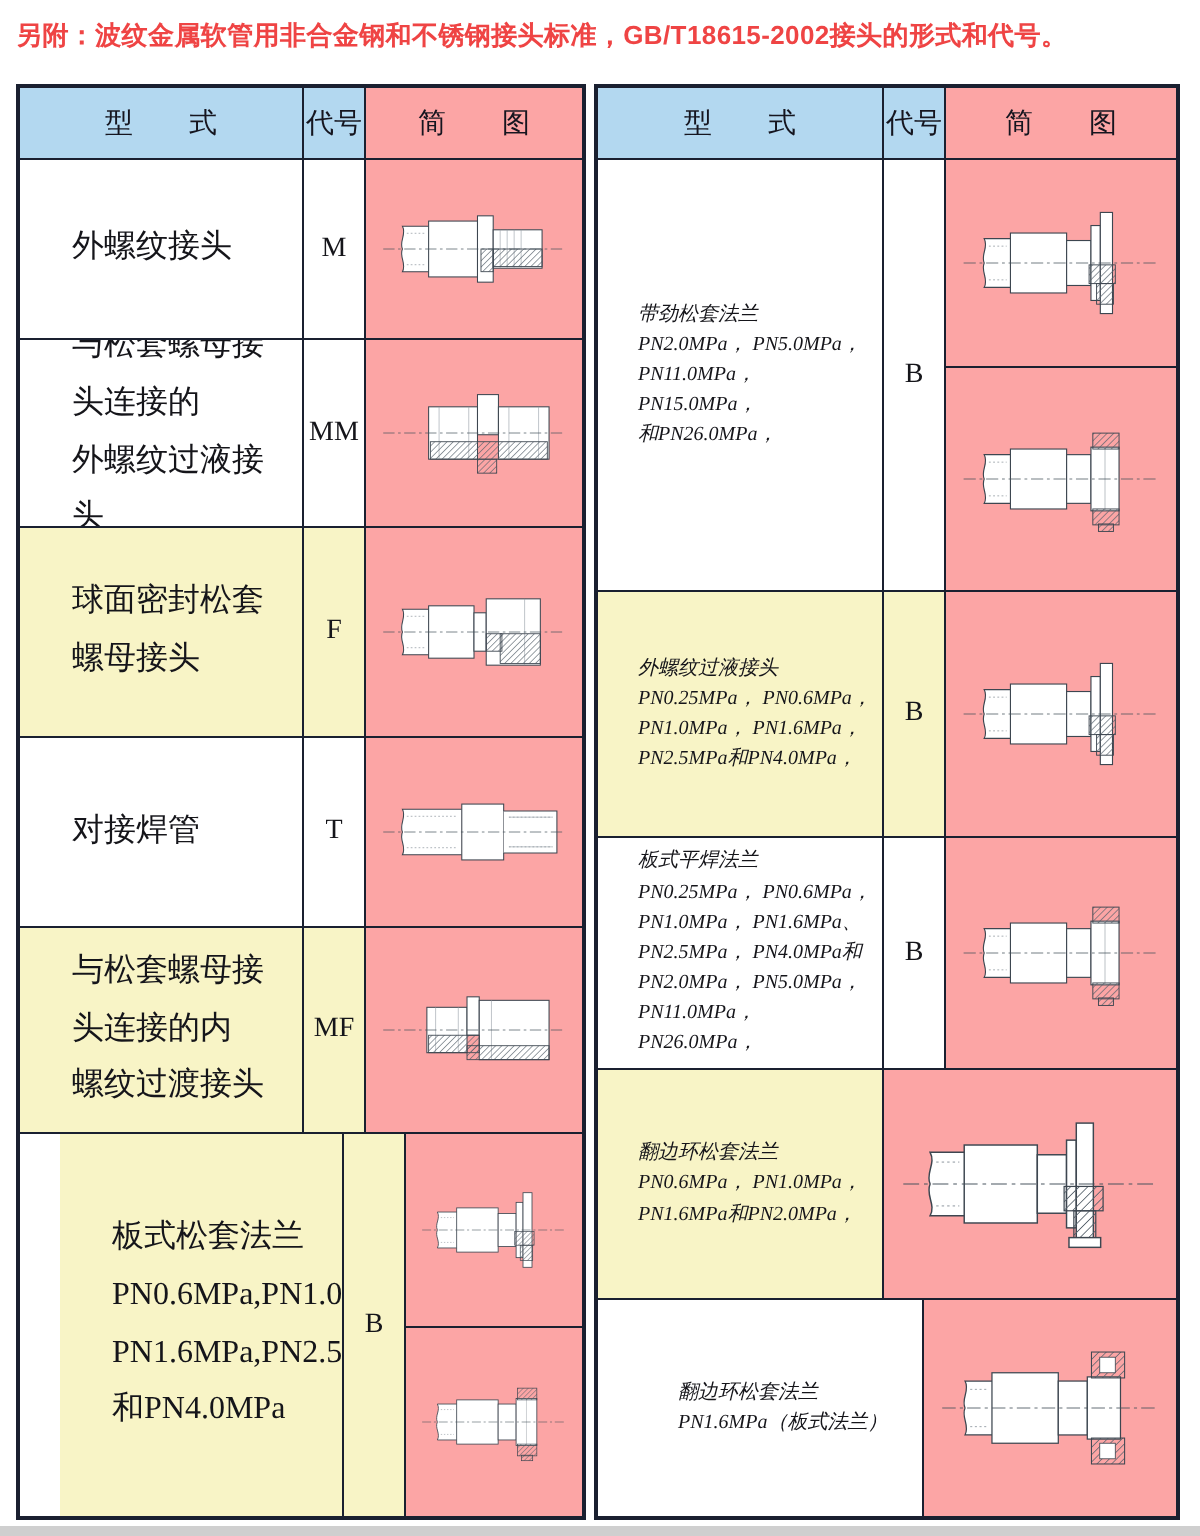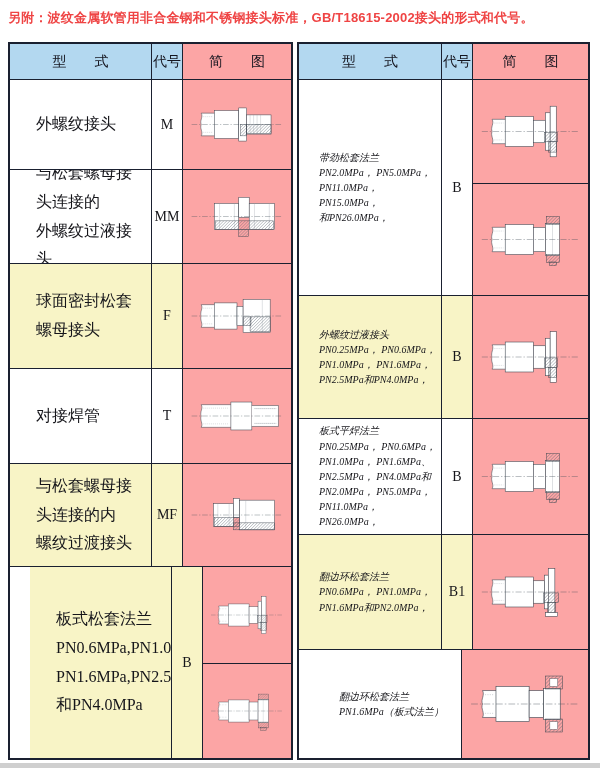--- a/index.html
+++ b/index.html
@@ -403,23 +403,20 @@
             </div>
           </div>
       </div>
 
       <div class="row" style="height:115px">
         <div class="cell c-type hl">
             <span class="type-text">翻边环松套法兰
 PN0.6MPa， PN1.0MPa，
 PN1.6MPa和PN2.0MPa，</span>
           </div>
-        <div class="cell c-code hl">
-            <span class="code-text">B1</span>
-          </div>
         <div class="cell c-dia">
             <div class="dia">
               <svg viewBox="0 0 220 120" preserveAspectRatio="xMidYMid meet">
                 <defs>
                   <pattern id="hatch" width="5" height="5" patternUnits="userSpaceOnUse" patternTransform="rotate(45)">
                     <line x1="0" y1="0" x2="0" y2="5" stroke="#57626c" stroke-width="1.4"></line>
                   </pattern>
                 </defs>
                 <path d="M58,34 H28 c5,9 -4,17 0,26 c-4,9 5,17 0,26 H58" stroke="#3d4650" stroke-width="1.2" fill="#fff"></path>
                 <line x1="33" y1="42" x2="52" y2="42" stroke="#8a939b" stroke-width="0.8" stroke-dasharray="2 2.5"></line>

